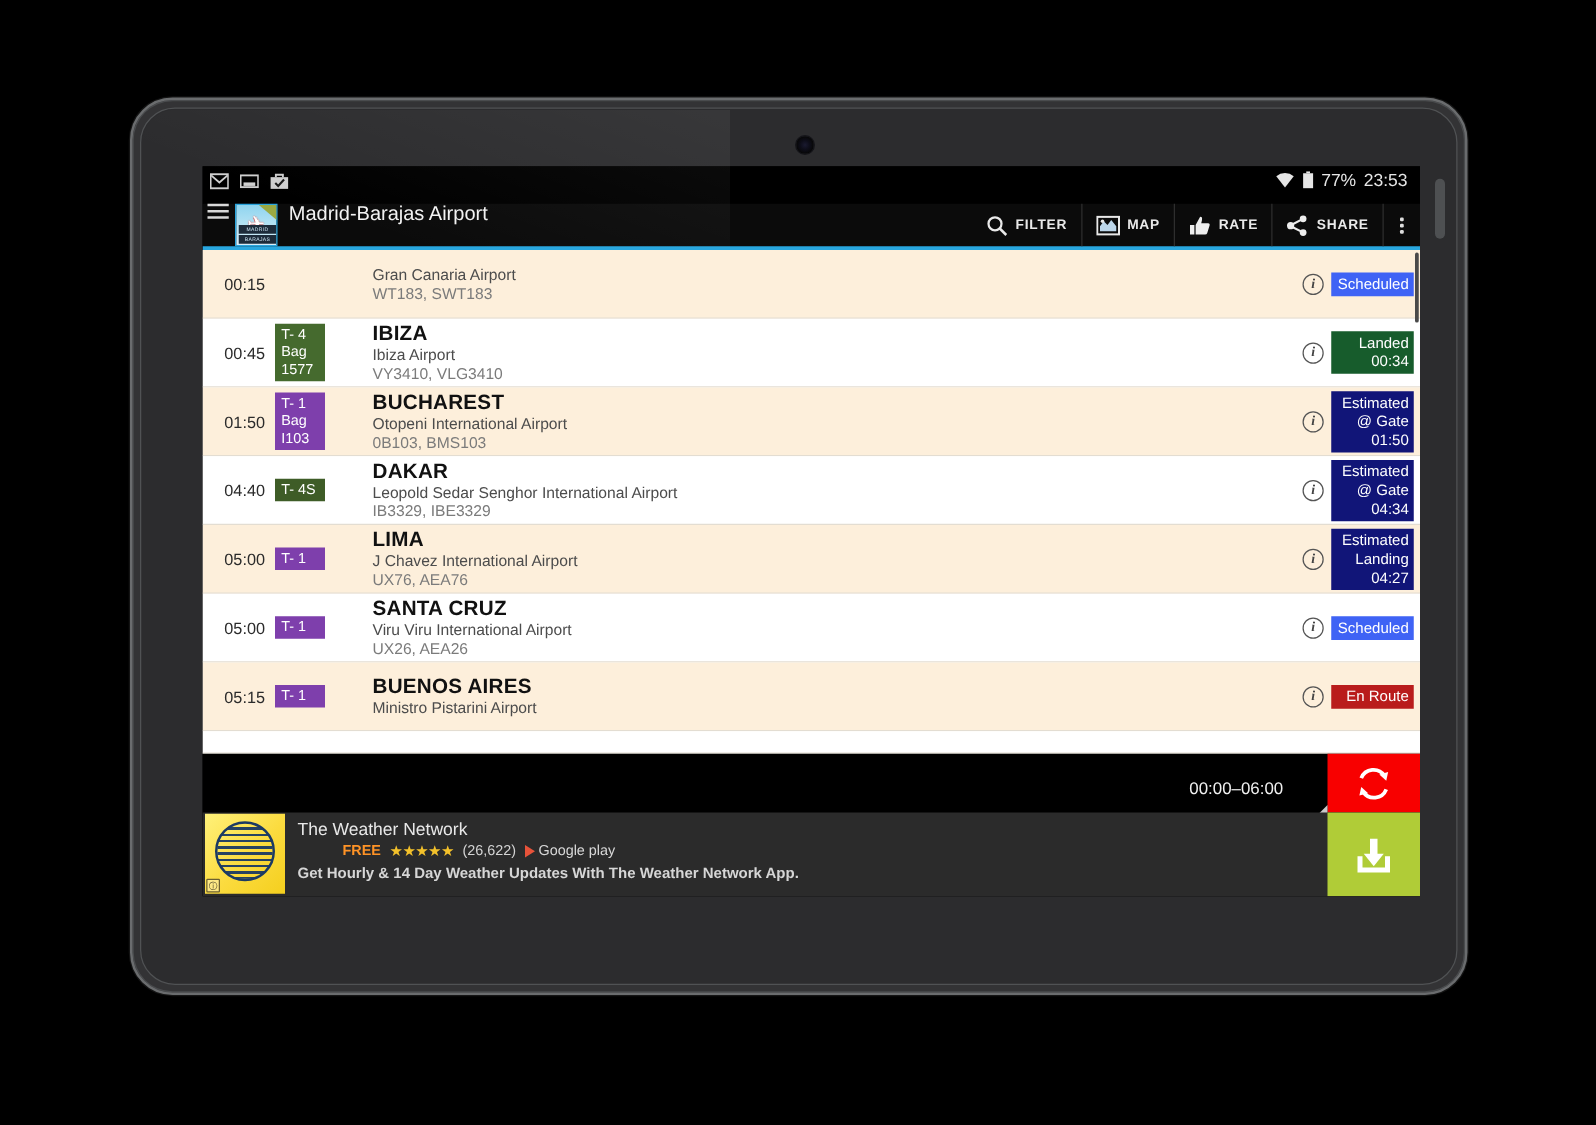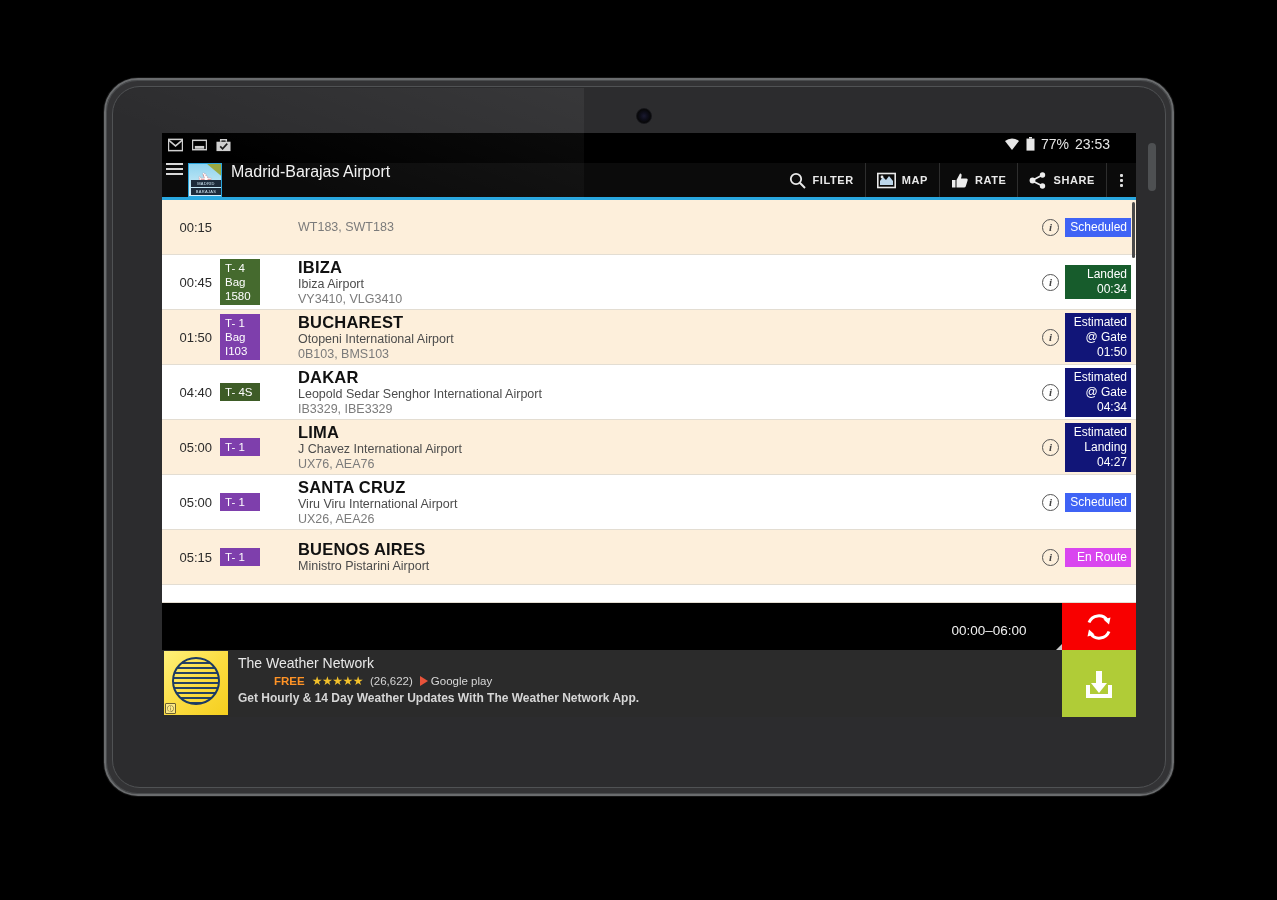--- a/index.html
+++ b/index.html
@@ -57,21 +57,21 @@
 
   
   #status-bar {
     position: relative;
     height: 30px; width: 100%;
     background: #000;
     color: #d8d8d8;
   }
   #status-left { position: absolute; left: 6px; top: 5px; display: flex; gap: 9px; align-items: center; }
   #status-right {
-    position: absolute; right: 26px; top: 3px;
+    position: absolute; right: 10px; top: 3px;
     display: flex; gap: 6px; align-items: center;
     font-size: 14px; color: #e6e6e6;
   }
   .sb-icon { width: 15px; height: 14px; display: block; }
 
   
   #action-bar {
     position: relative;
     height: 37px; width: 100%;
     background: #0b0b0b;
@@ -325,35 +325,36 @@
           <i></i>
       </div>
     </div>
   </div>
 
   <div id="flight-list">
     <div class="flight-row odd">
         <div class="row-time">00:15</div>
         <div class="row-term"></div>
         <div class="row-main">
+          <div class="row-airport">Gran Canaria Airport</div>
           <div class="row-codes">WT183, SWT183</div>
         </div>
         <div class="row-right">
           <div class="info-icon">i</div>
           <div class="status-badge" style="background: rgb(63, 99, 245);">
             <div>Scheduled</div>
           </div>
         </div>
       </div>
       <div class="flight-row even">
         <div class="row-time">00:45</div>
         <div class="row-term">
           <span class="term-badge" style="background: rgb(69, 106, 46);">
             <div>T- 4</div>
-            <div>Bag 1580</div>
+            <div>Bag 1577</div>
           </span>
         </div>
         <div class="row-main">
           <div class="row-city">IBIZA</div>
           <div class="row-airport">Ibiza Airport</div>
           <div class="row-codes">VY3410, VLG3410</div>
         </div>
         <div class="row-right">
           <div class="info-icon">i</div>
           <div class="status-badge" style="background: rgb(23, 92, 44);">
@@ -451,21 +452,21 @@
           <span class="term-badge" style="background: rgb(126, 63, 172);">
             <div>T- 1</div>
           </span>
         </div>
         <div class="row-main">
           <div class="row-city">BUENOS AIRES</div>
           <div class="row-airport">Ministro Pistarini Airport</div>
         </div>
         <div class="row-right">
           <div class="info-icon">i</div>
-          <div class="status-badge" style="background: #d946ef;">
+          <div class="status-badge" style="background: #b91c1c;">
             <div>En Route</div>
           </div>
         </div>
       </div>
       <div class="flight-row even" style="height: 18px;"></div>
       <div id="list-scrollbar"></div>
 
   </div>
 
   <div id="control-bar">

